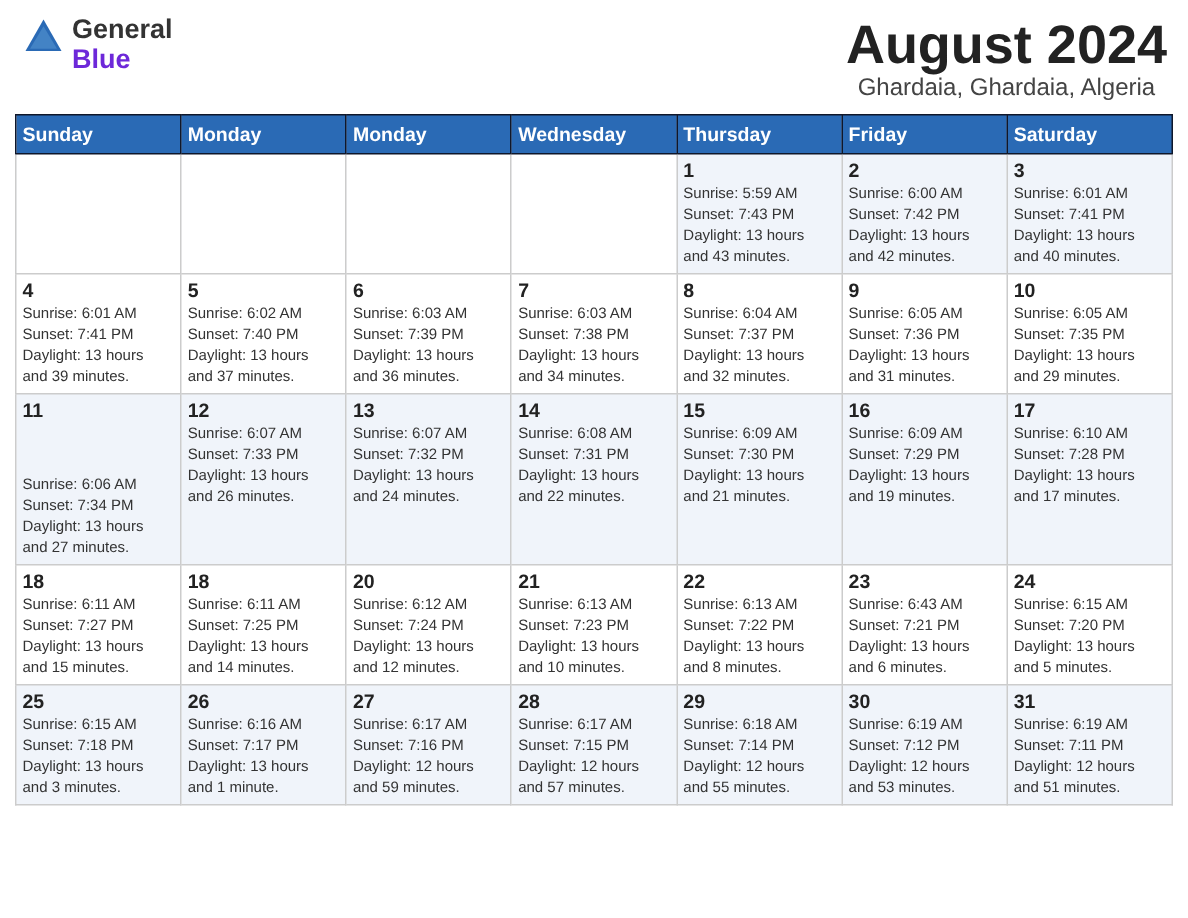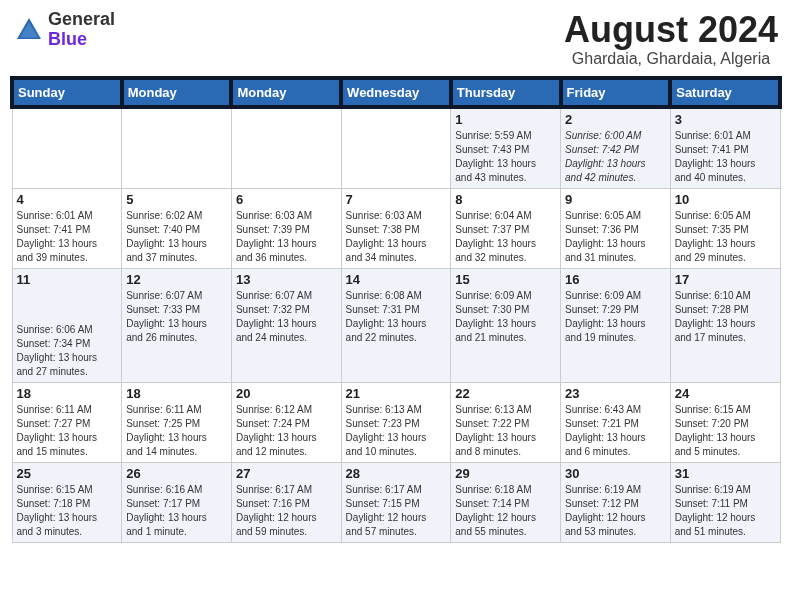--- a/index.html
+++ b/index.html
@@ -12,21 +12,20 @@
     }
     .header {
       display: flex;
       align-items: flex-start;
       justify-content: space-between;
       margin-bottom: 8px;
       padding: 0 4px;
     }
     .logo {
       display: flex;
-      align-items: center;
       gap: 4px;
     }
     .logo-text {
       display: flex;
       flex-direction: column;
       line-height: 1.1;
     }
     .logo-general {
       font-size: 18px;
       font-weight: bold;
@@ -60,21 +59,21 @@
     }
     thead tr {
       background-color: #2a6ab5;
     }
     thead th {
       color: #fff;
       font-size: 13px;
       font-weight: bold;
       padding: 5px 4px;
       text-align: left;
-      border: 4px solid #0f172a;
+      border: 1px solid #0f172a;
     }
     tbody tr {
       vertical-align: top;
     }
     tbody tr:nth-child(odd) {
       background: #f0f4fa;
     }
     tbody tr:nth-child(even) {
       background: #ffffff;
     }
@@ -140,21 +139,21 @@
         <td class="empty"></td>
         <td>
           <span class="day-num">1</span>
           <div class="day-info" style="white-space: pre-line;">Sunrise: 5:59 AM
 Sunset: 7:43 PM
 Daylight: 13 hours
 and 43 minutes.</div>
         </td>
         <td>
           <span class="day-num">2</span>
-          <div class="day-info" style="white-space: pre-line; font-style: italic;">Sunrise: 6:00 AM
+          <div class="day-info" style="white-space: pre-line;">Sunrise: 6:00 AM
 Sunset: 7:42 PM
 Daylight: 13 hours
 and 42 minutes.</div>
         </td>
         <td>
           <span class="day-num">3</span>
           <div class="day-info" style="white-space: pre-line;">Sunrise: 6:01 AM
 Sunset: 7:41 PM
 Daylight: 13 hours
 and 40 minutes.</div>

